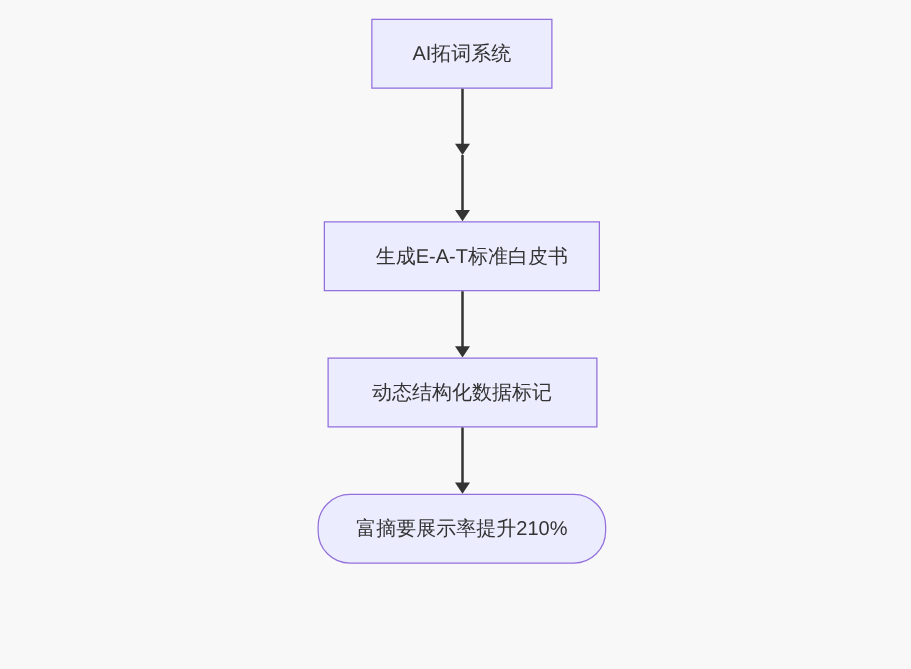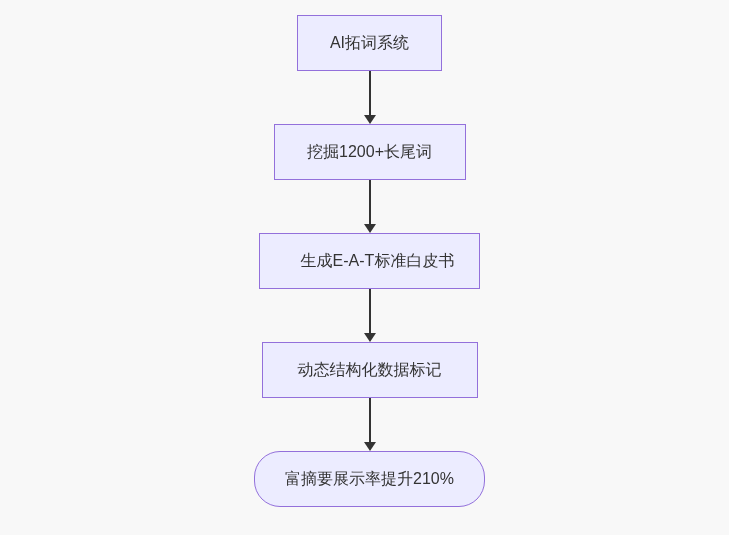--- a/index.html
+++ b/index.html
@@ -69,23 +69,20 @@
 
   <div class="node n0">
     <span>AI拓词系统</span>
   </div>
 
   <div class="edge">
     <div class="line"></div>
     <div class="head"></div>
   </div>
 
-  <div class="node n1">
-    <span>挖掘1200+长尾词</span>
-  </div>
 
   <div class="edge">
     <div class="line"></div>
     <div class="head"></div>
   </div>
 
   <div class="node n2">
     <span>生成E-A-T标准白皮书</span>
   </div>
 

